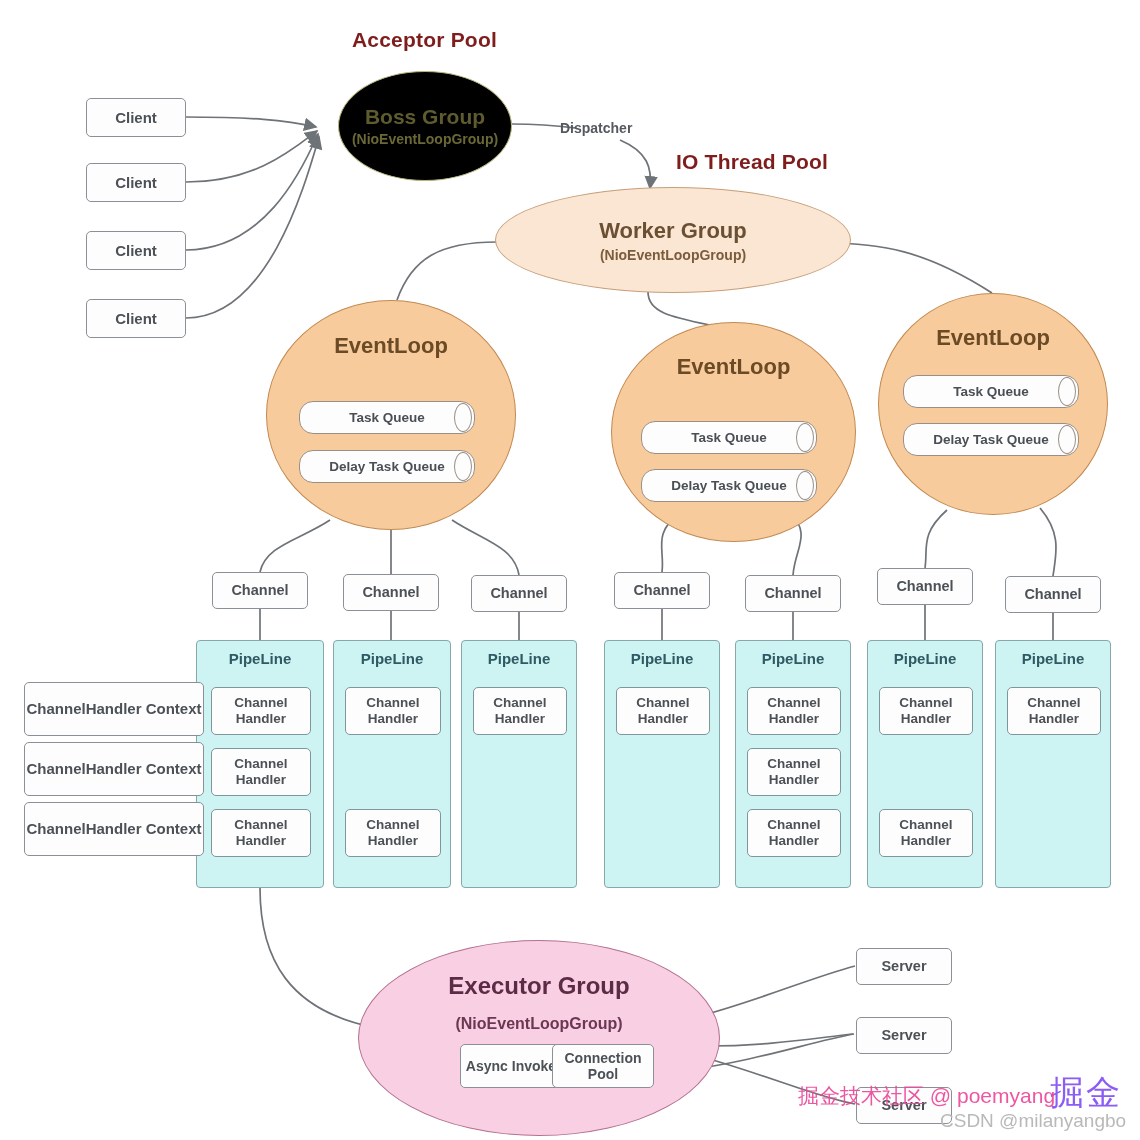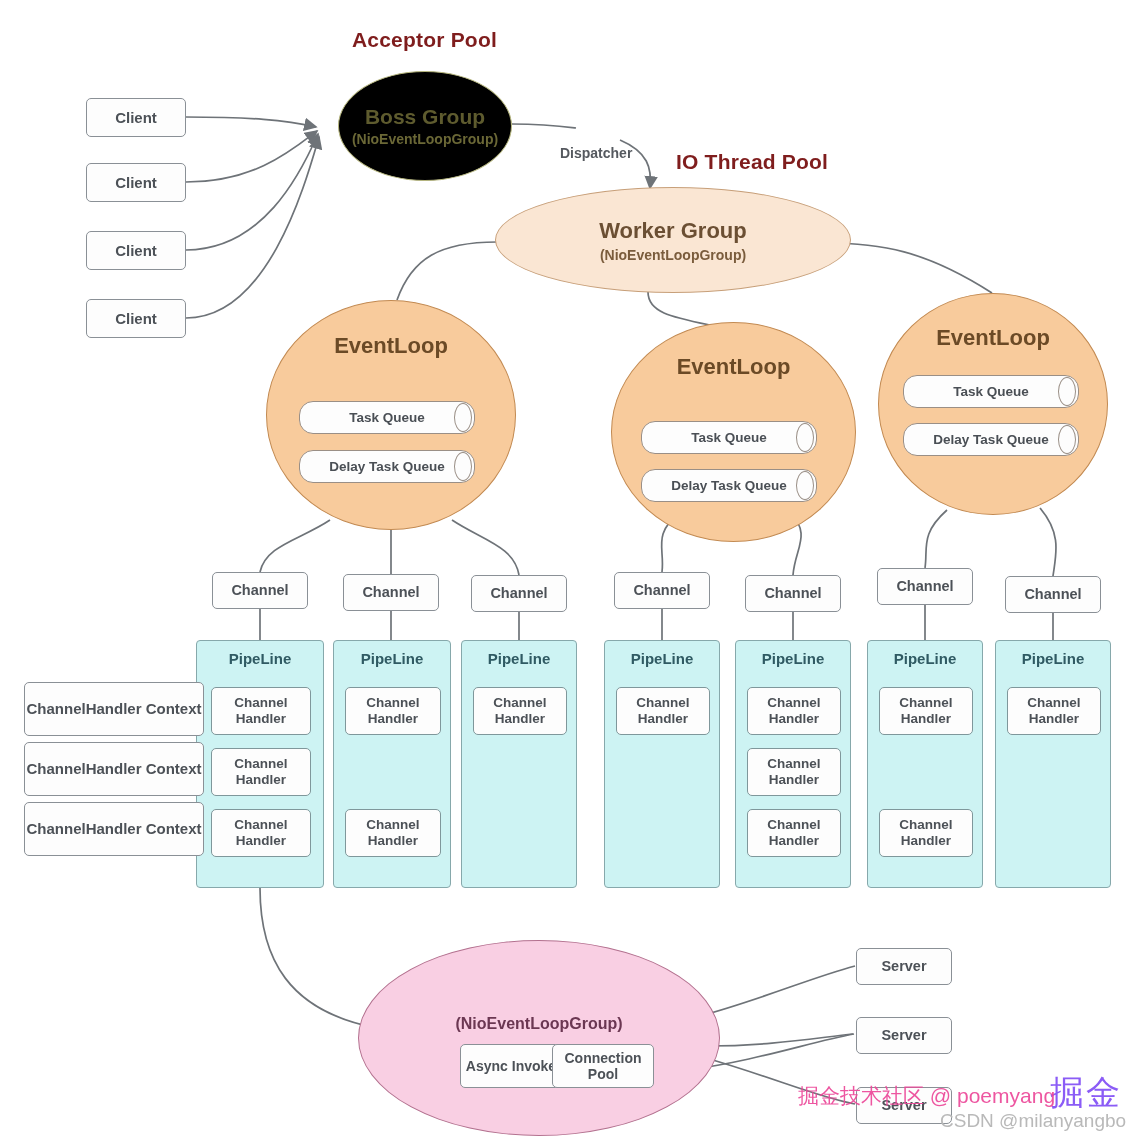--- a/index.html
+++ b/index.html
@@ -74,21 +74,21 @@
   }
 
   .ctx{
     position:absolute;box-sizing:border-box;background:#fdfdfd;
     border:1.6px solid #8a9096;border-radius:5px;
     display:flex;align-items:center;justify-content:center;text-align:center;
     color:#4c5157;font-weight:bold;font-size:15px;line-height:1.2;
   }
 
   .edge-label{
-    position:absolute;font-weight:bold;color:#55595f;font-size:14px;white-space:nowrap;margin-top:25px;
+    position:absolute;font-weight:bold;color:#55595f;font-size:14px;white-space:nowrap;
   }
 
   .wm{position:absolute;white-space:nowrap;pointer-events:none;}
   .wm1{color:#ec4899;font-size:21px;opacity:.92;}
   .wm2{color:#b9b9b9;font-size:19px;}
   .wm-ghost{color:#8b5cf6;font-size:34px;letter-spacing:2px;}
 </style>
 </head>
 <body>
 
@@ -244,20 +244,21 @@
   <div class="pipeline" style="left:995px;top:640px;width:116px;height:248px;">
     <div class="pl-title">PipeLine</div>
     <div class="handler" style="left:11px;top:46px;width:94px;height:48px;">Channel Handler</div>
   </div>
 
   <div class="ctx" style="left:24px;top:682px;width:180px;height:54px;">ChannelHandler Context</div>
   <div class="ctx" style="left:24px;top:742px;width:180px;height:54px;">ChannelHandler Context</div>
   <div class="ctx" style="left:24px;top:802px;width:180px;height:54px;">ChannelHandler Context</div>
 
   <div class="ellipse executor" style="left:358px;top:940px;width:362px;height:196px;">
+    <div class="e-title">Executor Group</div>
     <div class="e-sub">(NioEventLoopGroup)</div>
   </div>
   <div class="box" style="left:420px;top:1044px;width:102px;height:44px;font-size:14px;margin-left:40px;">Async Invoke</div>
   <div class="box" style="left:552px;top:1044px;width:102px;height:44px;font-size:14px;">Connection Pool</div>
 
   <div class="box" style="left:856px;top:948px;width:96px;height:37px;font-size:14.5px;">Server</div>
   <div class="box" style="left:856px;top:1017px;width:96px;height:37px;font-size:14.5px;">Server</div>
   <div class="box" style="left:856px;top:1087px;width:96px;height:37px;font-size:14.5px;">Server</div>
 
   <div class="wm wm-ghost" style="left:1050px;top:1070px;">掘金</div>

